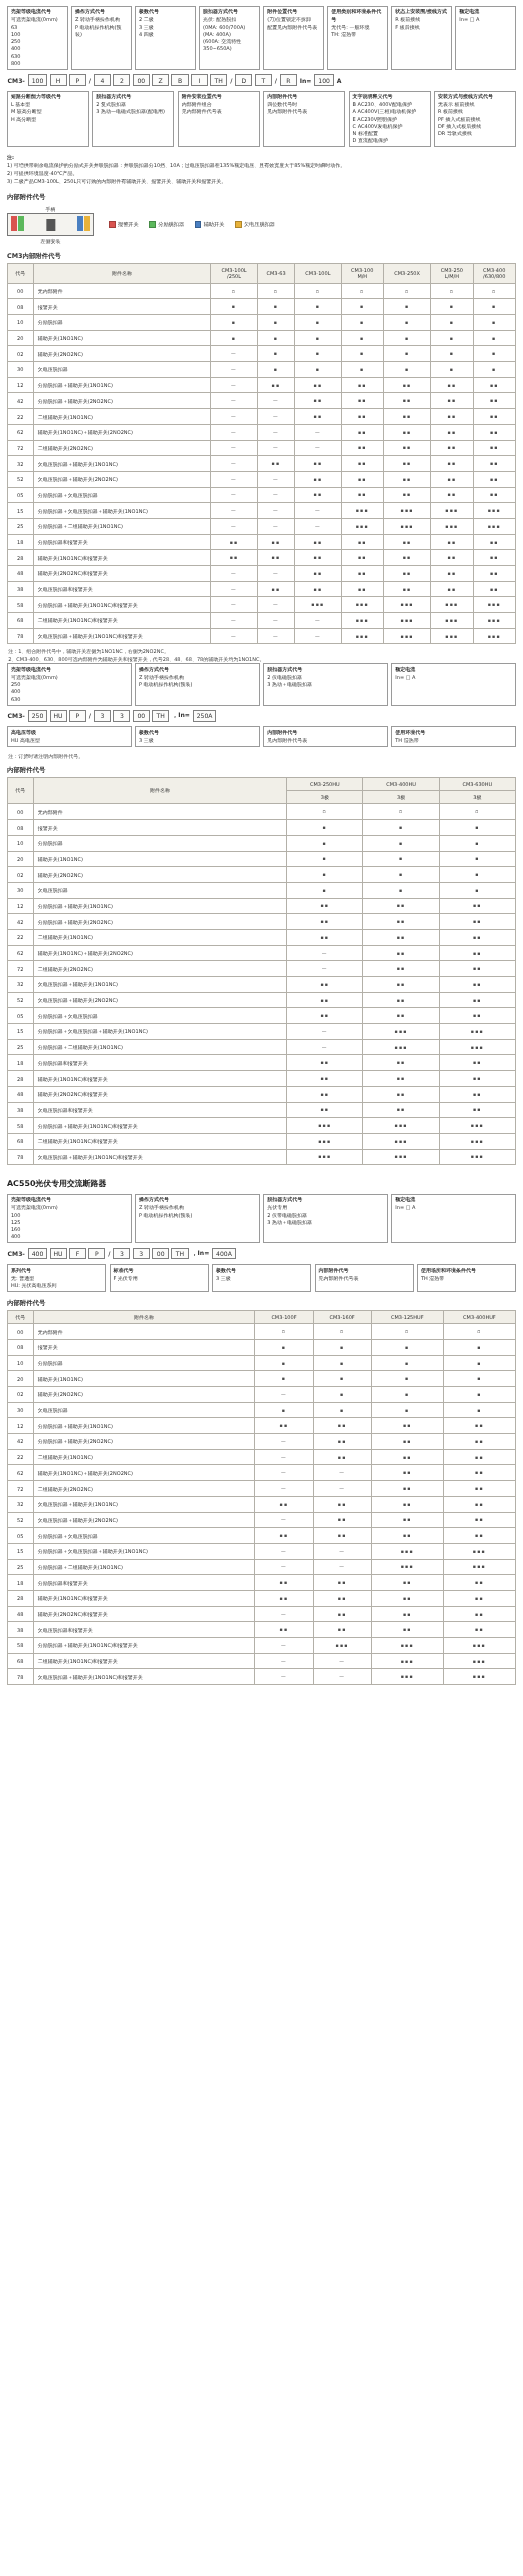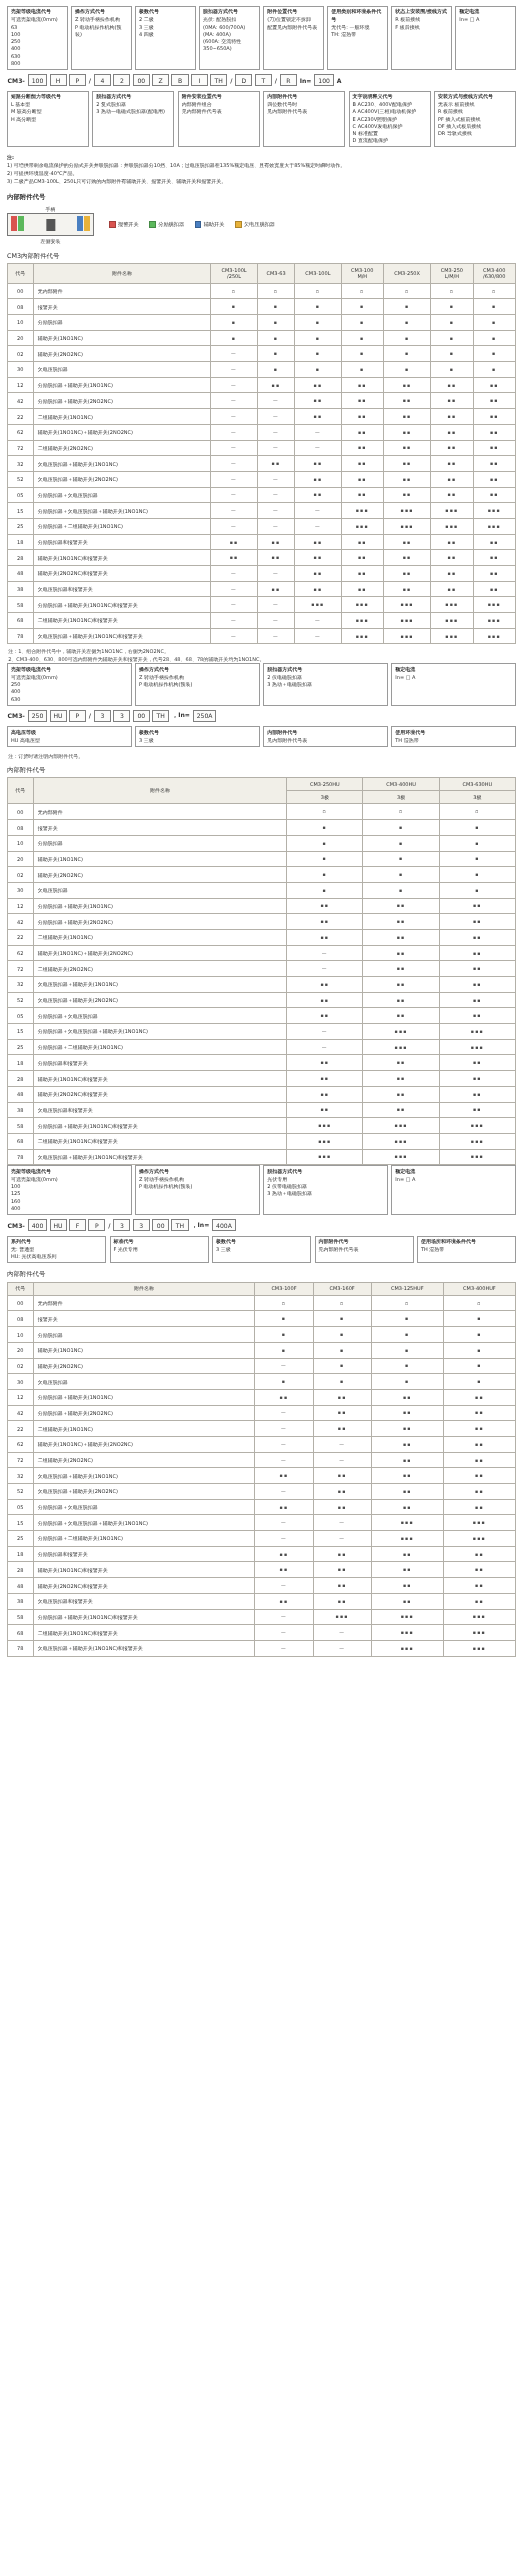--- a/index.html
+++ b/index.html
@@ -25,21 +25,21 @@
   .handle-lbl{font-size:5px;margin-bottom:1.2px;}
   .mini-breaker{width:87px;height:23px;border:0.6px solid #777;position:relative;background:#f4f3ef;display:flex;align-items:center;justify-content:space-between;padding:2.3px;box-sizing:border-box;}
   .mini-handle{position:absolute;left:50%;top:4.7px;transform:translateX(-50%);width:9.3px;height:12.8px;background:#555;}
   .strip{width:5.8px;height:15px;display:inline-block;margin:0 0.6px;}
   .mount-caption{font-size:5px;margin-top:1.7px;color:#444;}
   .legend-items{display:flex;gap:10.5px;align-items:center;font-size:5.2px;}
   .legend-item{display:flex;align-items:center;gap:2.3px;}
   .sw{width:4.7px;height:4.7px;display:inline-block;border:0.6px solid rgba(0,0,0,.25);}
   
   .sec-title{font-weight:bold;font-size:7.9px;margin:12.8px 0 4.7px 0;color:#222;}
-  .tbl-title{font-weight:normal;font-size:6.4px;margin:7px 0 2.3px 0;}
+  .tbl-title{font-weight:bold;font-size:6.4px;margin:7px 0 2.3px 0;}
   
   table.acc{border-collapse:collapse;width:100%;margin-top:1.2px;}
   .acc th,.acc td{border:0.6px solid #b3b0a8;padding:2.9px 2.3px;font-size:5px;text-align:center;vertical-align:middle;}
   .acc th{background:#f1efe8;font-weight:normal;white-space:pre-line;line-height:1.3;}
   .acc td.code{width:20px;}
   .acc td.name{text-align:left;padding-left:4.1px;}
   .acc td.cell{font-size:4.7px;letter-spacing:1.2px;color:#4a4a4a;}
   .acc tbody tr{height:15.7px;}
   .tbl-notes{font-size:5px;color:#444;line-height:1.6;margin:2.9px 0 0 1.2px;}
 </style>
@@ -715,20 +715,21 @@
         <tr>
           <td class="code">78</td>
           <td class="name">欠电压脱扣器＋辅助开关(1NO1NC)和报警开关</td>
           <td class="cell">▪▪▪</td>
           <td class="cell">▪▪▪</td>
           <td class="cell">▪▪▪</td>
         </tr>
       </tbody>
     </table>
 
+  <div class="sec-title">AC550光伏专用交流断路器</div>
   <section class="diagram" id="diag3">
       <div class="callout-row">
         <div class="callout">
           <div class="t">壳架等级电流代号</div>
           <div>可选壳架电流(0mm)</div>
           <div>100</div>
           <div>125</div>
           <div>160</div>
           <div>400</div>
         </div>

